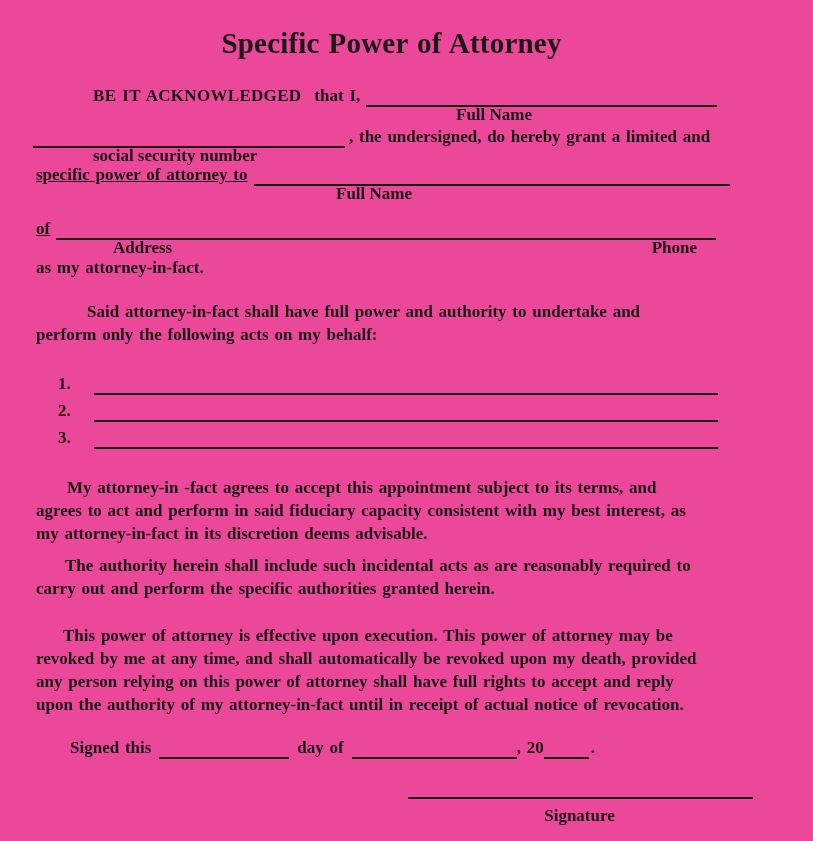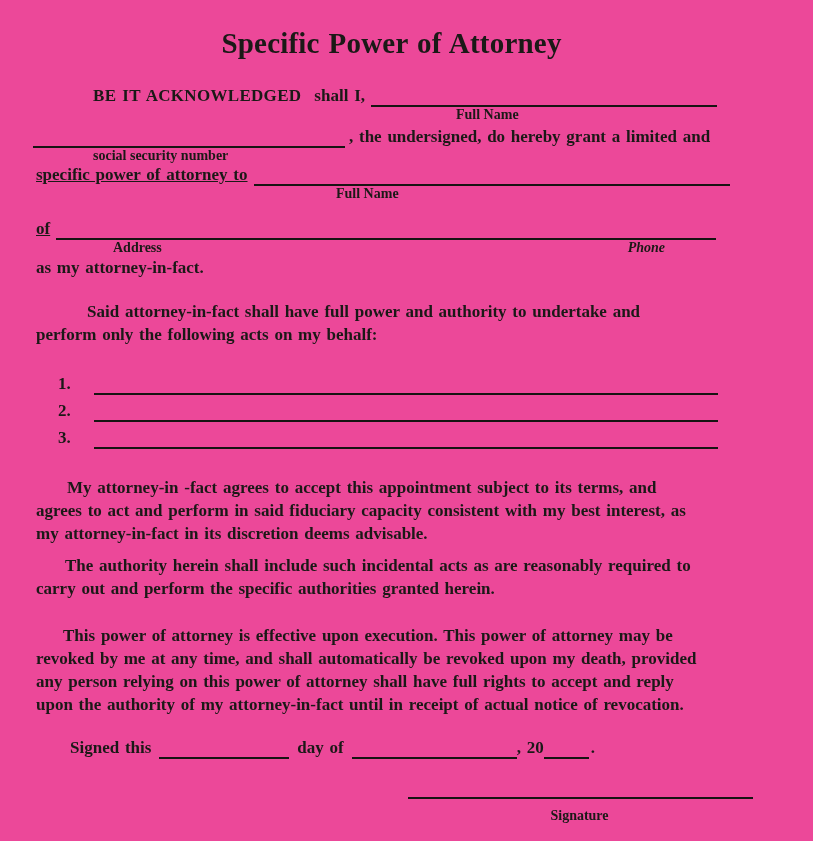--- a/index.html
+++ b/index.html
@@ -32,42 +32,42 @@
   
   .row{display:flex;align-items:flex-end;}
   .blank{
     display:inline-block;
     border-bottom:2px solid #161412;
     height:21px;
     flex:1 1 auto;
   }
   .blank.fixed{flex:0 0 auto;}
   .small-label{
-    font-size:14px;
+    font-size:17px;
     line-height:15px;
     height:15px;
     word-spacing:0;
   }
   .label-box{display:inline-block;text-align:center;}
   .row-a{margin-top:24px;}
   .row-a .lead{margin-left:57px;letter-spacing:0.3px;white-space:nowrap;}
   .row-a .that-i{margin-left:13px;margin-right:6px;white-space:nowrap;}
   .row-a{margin-right:18px;}
   .label-a{padding-left:420px;}
   .row-b{margin-top:3px;margin-left:-3px;}
   .row-b .tail{white-space:nowrap;margin-left:4px;}
   .label-b{padding-left:57px;}
   .row-c{margin-top:0;margin-right:5px;text-decoration:underline;}
   .row-c .lead{white-space:nowrap;margin-right:6px;}
   .label-c{padding-left:300px;}
   .row-d{margin-top:16px;margin-right:19px;text-decoration:underline;}
   .row-d .lead{white-space:nowrap;margin-right:6px;}
   .labels-d{display:flex;}
   .labels-d .addr{margin-left:77px;}
-  .labels-d .phone{margin-left:auto;margin-right:70px;font-style:italic;}
+  .labels-d .phone{margin-left:auto;margin-right:38px;}
   .row-e{margin-top:1px;}
   .para{
     margin:0;
     white-space:pre-line;
   }
   .para-said{margin-top:21px;text-indent:51px;}
   .acts{margin-top:22px;}
   .act-row{display:flex;align-items:flex-end;height:27px;margin-right:17px;}
   .act-num{flex:0 0 auto;width:22px;margin-left:22px;}
   .act-row .blank{margin-left:14px;height:24px;}
@@ -101,21 +101,21 @@
 </head>
 <body>
 
 <div class="page">
   <div class="content">
 
     <h1 class="title">Specific Power of Attorney</h1>
 
     <div class="row row-a">
       <span class="lead">BE IT ACKNOWLEDGED</span>
-      <span class="that-i">shall I,</span>
+      <span class="that-i">that I,</span>
       <span class="blank"></span>
     </div>
     <div class="small-label label-a">
       <span class="label-box">Full Name</span>
     </div>
 
     <div class="row row-b">
       <span class="blank fixed" style="width:312px;"></span>
       <span class="tail">, the undersigned, do hereby grant a limited and</span>
     </div>

